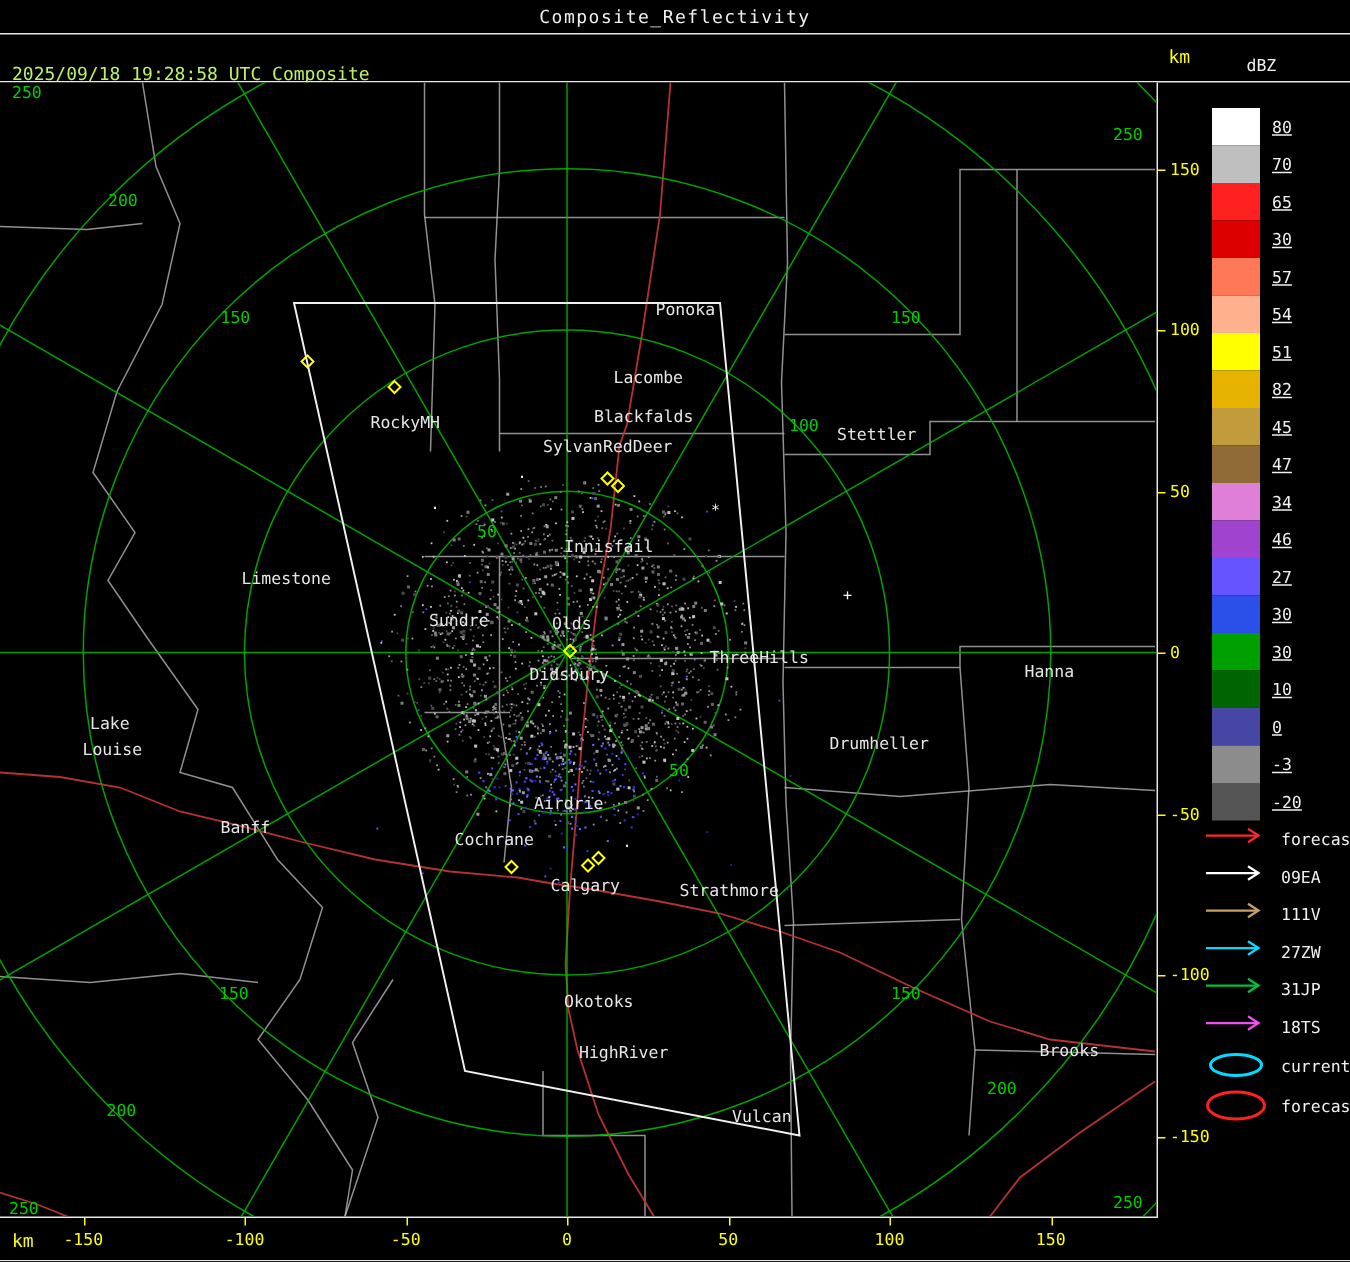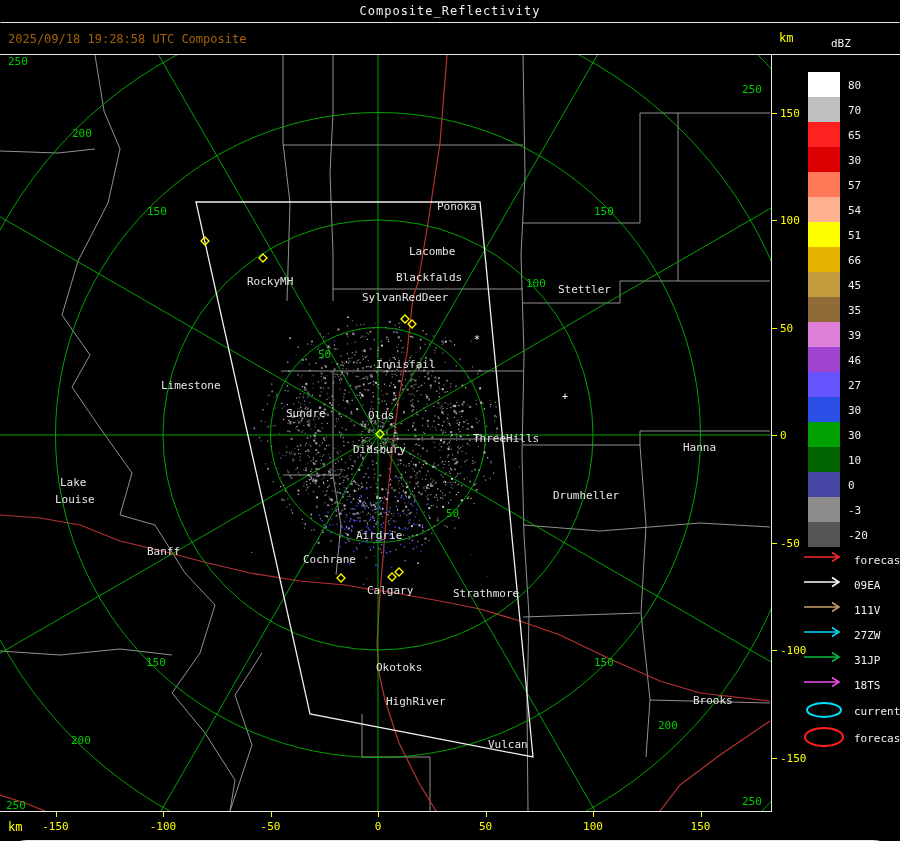--- a/index.html
+++ b/index.html
@@ -1,32 +1,32 @@
 <!DOCTYPE html>
 <html><head>
 <meta charset="utf-8">
 <style>
   html,body{margin:0;padding:0;background:#000;}
-  .screen{position:relative;width:900px;height:841px;background:#000;font-family:"DejaVu Sans Mono",monospace;overflow:hidden;color:#fff;border-radius:27px;}
+  .screen{position:relative;width:900px;height:841px;background:#000;font-family:"DejaVu Sans Mono",monospace;overflow:hidden;color:#fff;}
   .titlebar{position:absolute;left:0;top:0;width:100%;height:22px;border-bottom:1px solid #e8e8e8;display:flex;align-items:center;justify-content:center;}
   .title{font-size:12px;color:#f0f0f0;letter-spacing:1px;}
   .infobar{position:absolute;left:0;top:23px;width:100%;height:31px;border-bottom:1px solid #e8e8e8;}
-  .timestamp{position:absolute;left:8px;top:9px;font-size:12px;color:#a16207;}
+  .timestamp{position:absolute;left:8px;top:19px;font-size:12px;color:#bef264;}
   .km-top{position:absolute;left:779px;top:8px;font-size:12px;color:#ffff00;}
   .dbz-label{position:absolute;left:831px;top:14px;font-size:11px;color:#f0f0f0;}
   .map-area{position:absolute;left:0;top:55px;width:772px;height:757px;border-right:1px solid #e8e8e8;border-bottom:1px solid #e8e8e8;box-sizing:border-box;background:#000;}
   #map-svg{display:block;}
   #map-svg text{font-family:"DejaVu Sans Mono",monospace;}
   .side-panel{position:absolute;left:772px;top:55px;width:128px;height:757px;}
   .ytick-mark{position:absolute;left:0;width:5px;height:1px;background:#ffff00;}
   .ytick{position:absolute;left:8px;transform:translateY(-50%);font-size:11px;color:#ffff00;}
   .scale{position:absolute;left:36px;top:17px;}
   .scale-row{position:relative;height:25px;width:92px;}
   .scale-block{position:absolute;left:0;top:0;width:32px;height:25px;}
-  .scale-value{position:absolute;left:40px;top:50%;transform:translateY(-50%);font-size:11px;color:#f0f0f0;}
+  .scale-value{position:absolute;left:40px;top:50%;transform:translateY(-50%);font-size:11px;color:#f0f0f0;text-decoration:underline;}
   .legend{position:absolute;left:30px;top:492px;}
   .legend-row{position:relative;height:25px;width:98px;}
   .legend-row svg{position:absolute;left:0;top:3px;}
   .ellipse-row{height:27px;}
   .ellipse-row svg{top:1px;}
   .legend-label{position:absolute;left:52px;top:50%;transform:translateY(-50%);font-size:11px;color:#f0f0f0;white-space:nowrap;}
   .x-axis{position:absolute;left:0;top:812px;width:100%;height:28px;border-bottom:1px solid #e8e8e8;}
   .xtick-mark{position:absolute;top:0;width:1px;height:5px;background:#ffff00;}
   .xtick{position:absolute;top:8px;transform:translateX(-50%);font-size:11px;color:#ffff00;}
   .km-bottom{position:absolute;left:8px;top:8px;font-size:12px;color:#ffff00;}
@@ -2028,33 +2028,33 @@
         <div class="scale-row">
           <div class="scale-block" style="background: rgb(255, 176, 140);"></div>
           <div class="scale-value">54</div>
         </div>
         <div class="scale-row">
           <div class="scale-block" style="background: rgb(255, 255, 0);"></div>
           <div class="scale-value">51</div>
         </div>
         <div class="scale-row">
           <div class="scale-block" style="background: rgb(230, 180, 0);"></div>
-          <div class="scale-value">66</div>
+          <div class="scale-value">82</div>
         </div>
         <div class="scale-row">
           <div class="scale-block" style="background: rgb(194, 155, 60);"></div>
           <div class="scale-value">45</div>
         </div>
         <div class="scale-row">
           <div class="scale-block" style="background: rgb(143, 107, 56);"></div>
-          <div class="scale-value">35</div>
+          <div class="scale-value">47</div>
         </div>
         <div class="scale-row">
           <div class="scale-block" style="background: rgb(223, 127, 216);"></div>
-          <div class="scale-value">39</div>
+          <div class="scale-value">34</div>
         </div>
         <div class="scale-row">
           <div class="scale-block" style="background: rgb(160, 67, 207);"></div>
           <div class="scale-value">46</div>
         </div>
         <div class="scale-row">
           <div class="scale-block" style="background: rgb(102, 85, 255);"></div>
           <div class="scale-value">27</div>
         </div>
         <div class="scale-row">

